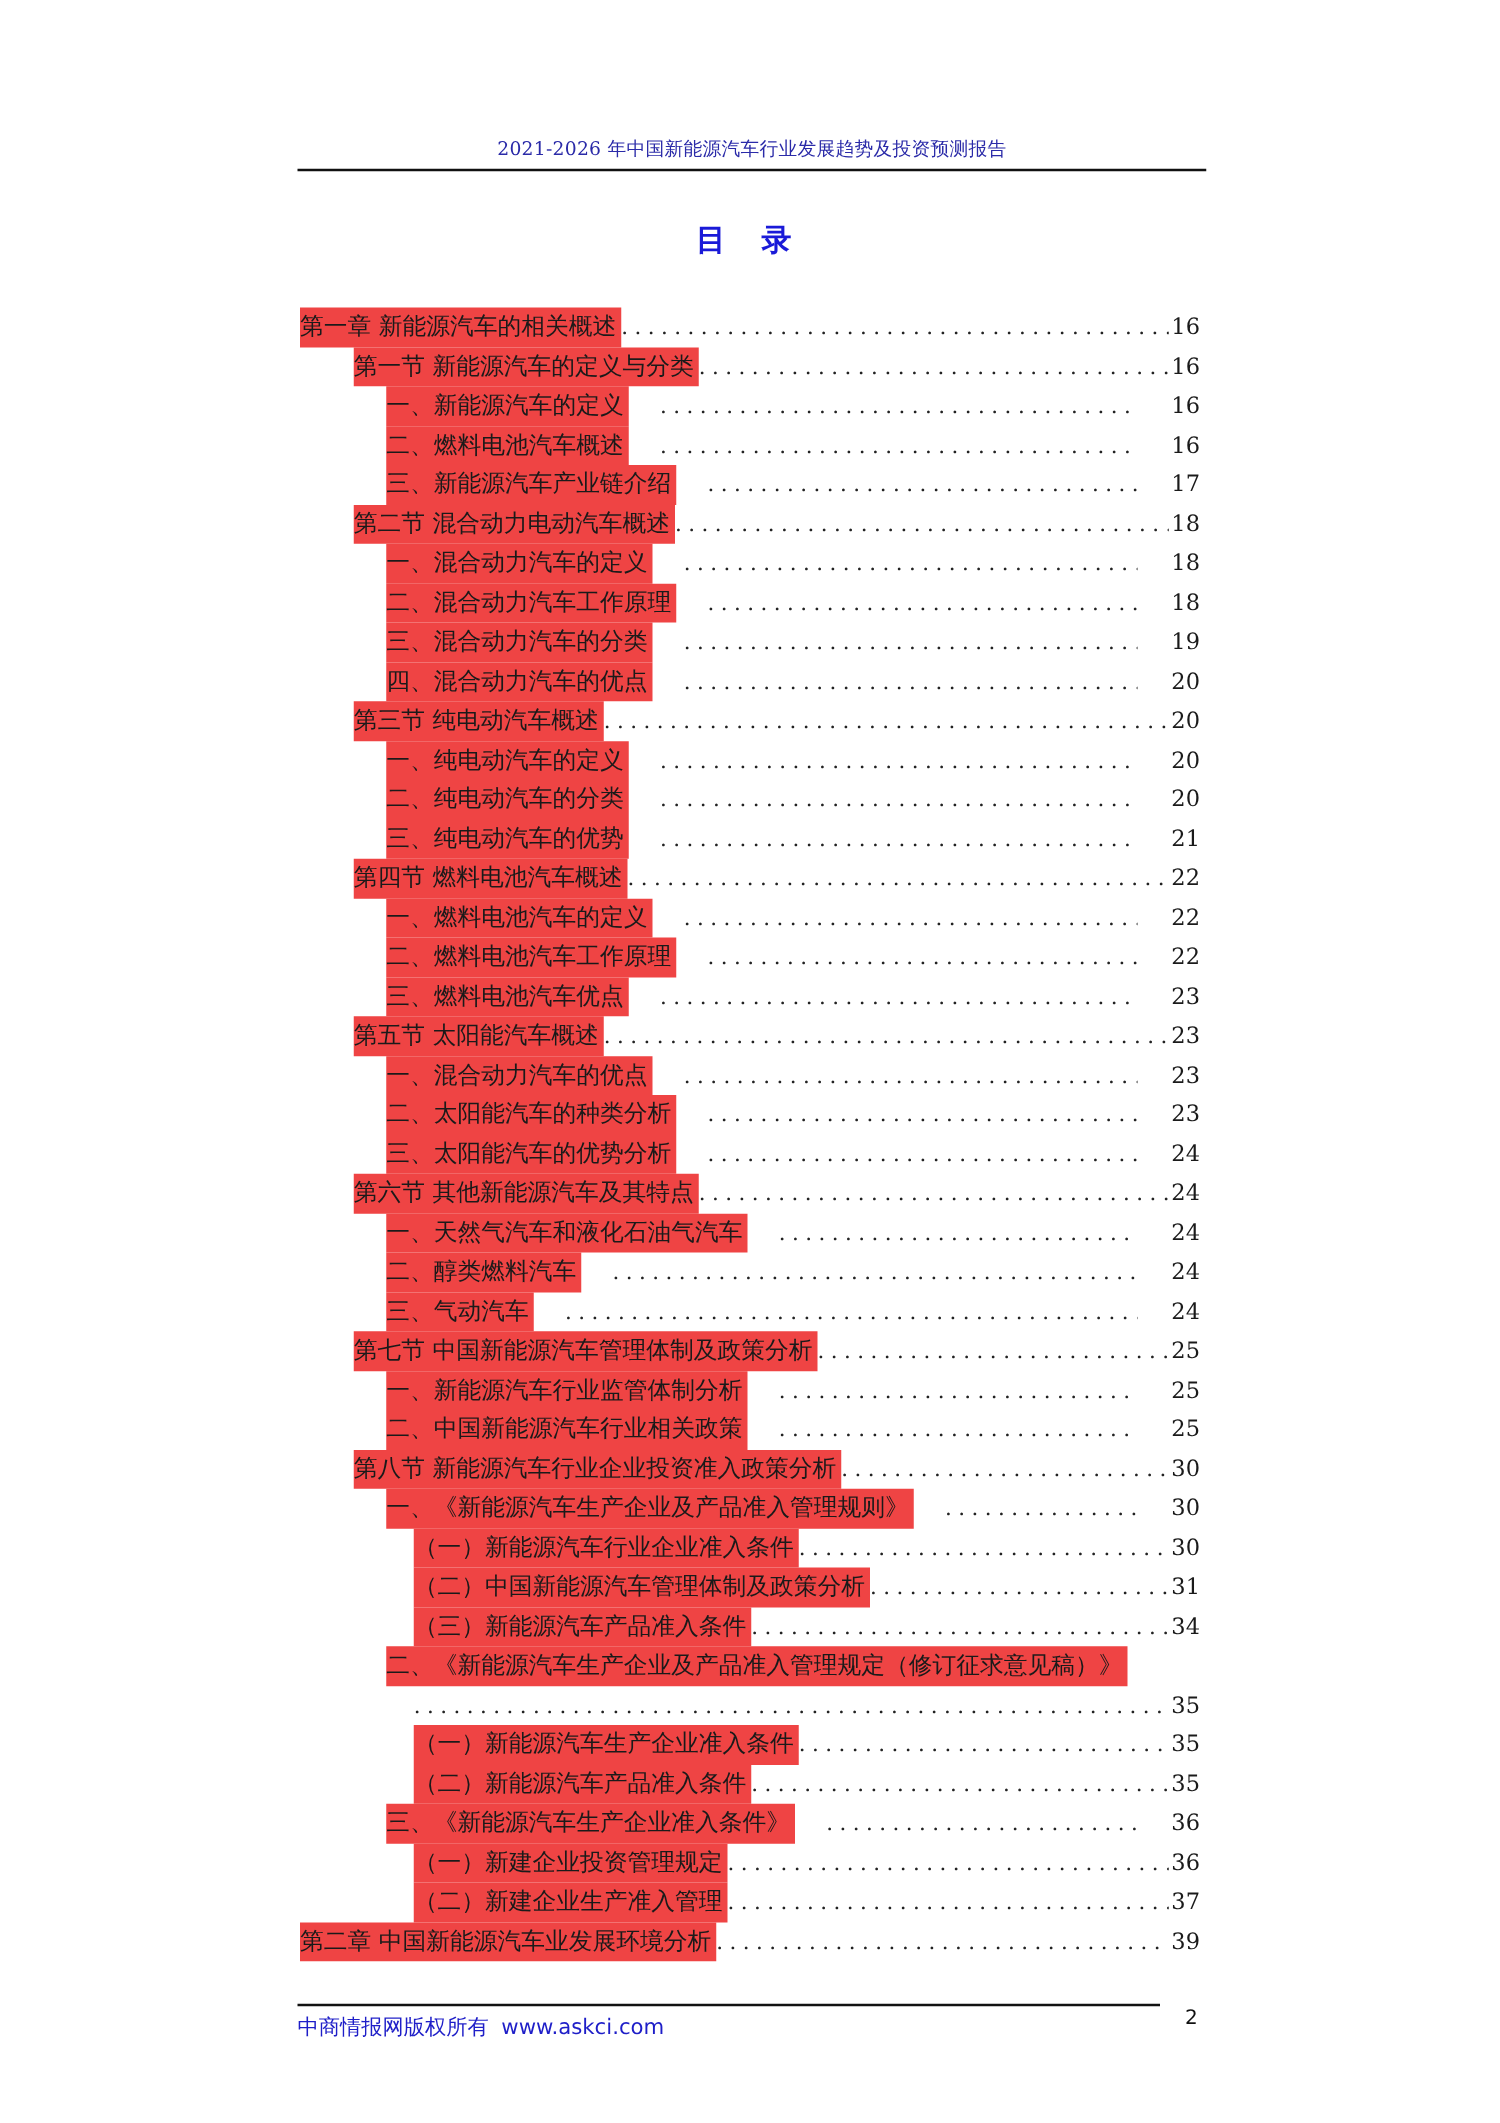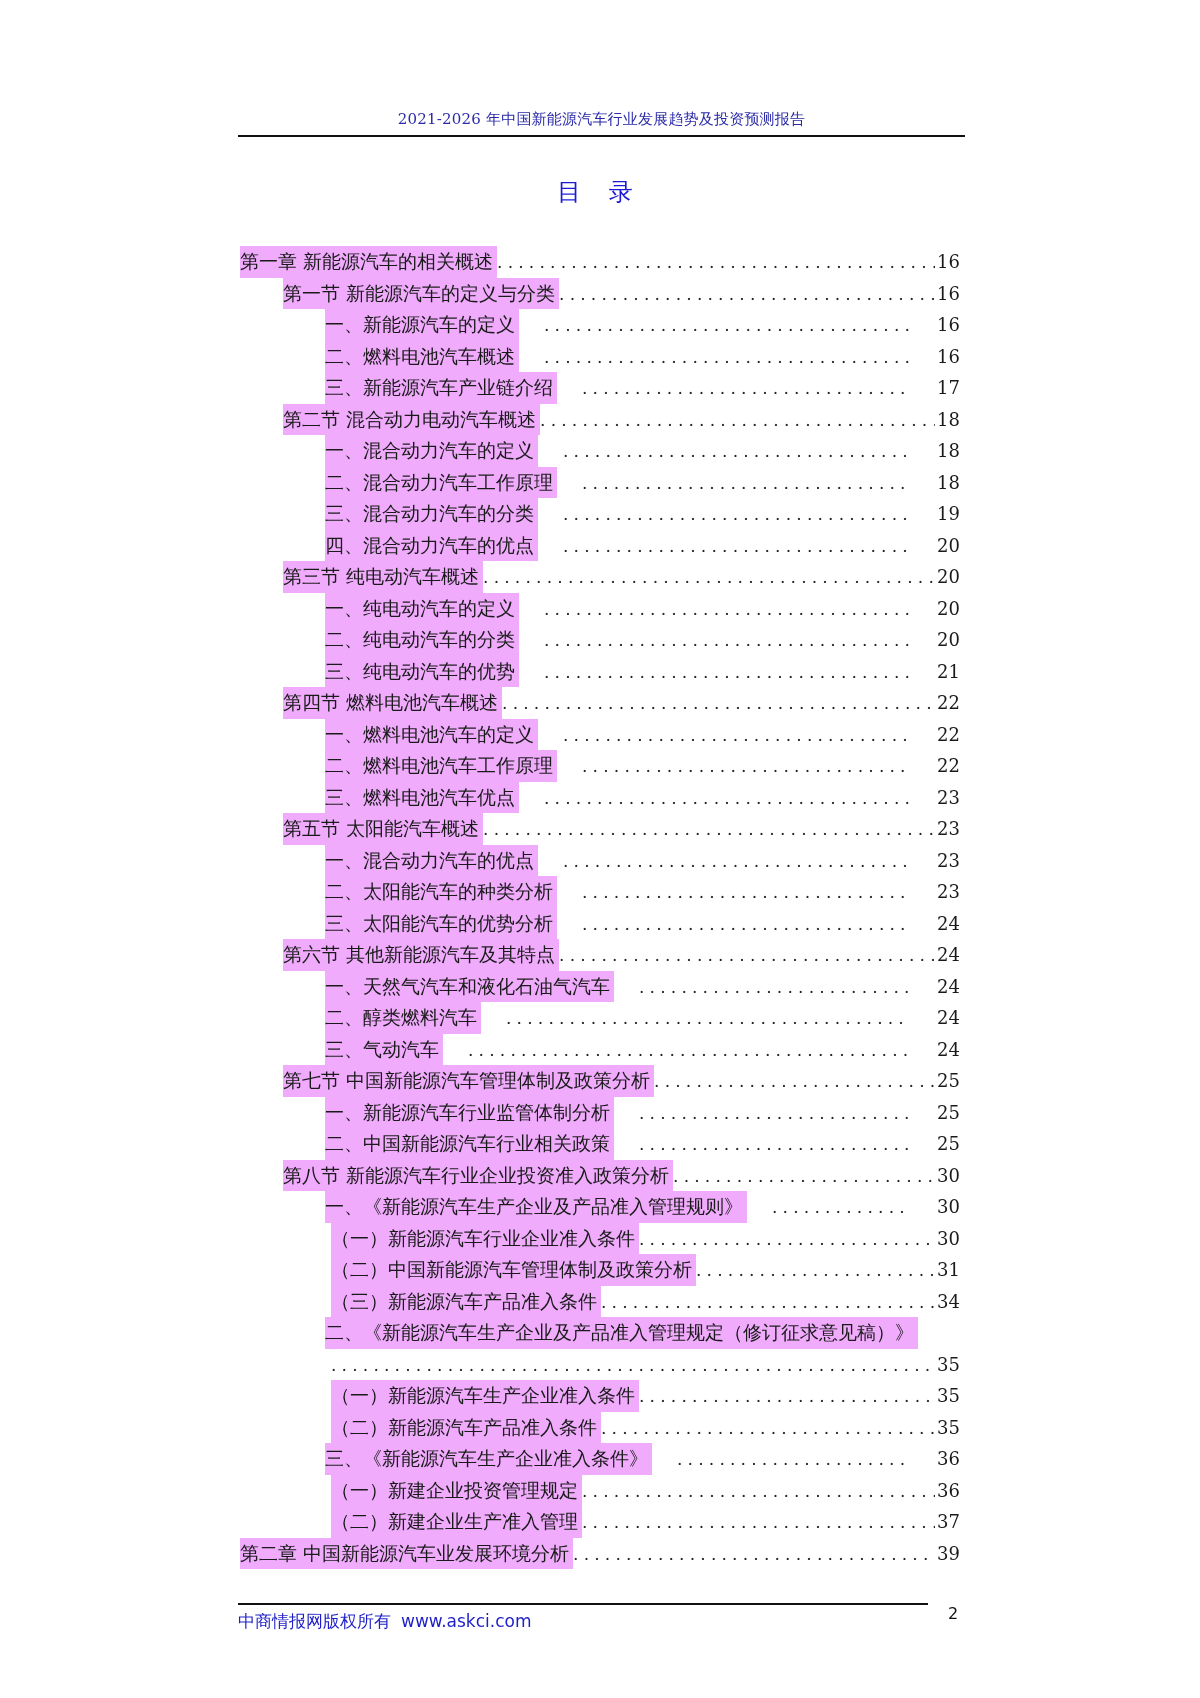--- a/index.html
+++ b/index.html
@@ -5,34 +5,34 @@
   html, body { margin: 0; padding: 0; background: #ffffff; }
   body { width: 1200px; height: 1698px; position: relative; overflow: hidden;
          font-family: "DejaVu Serif", "Liberation Serif", serif; color: #1a1a1a; }
   .page { position: absolute; left: 0; top: 0; width: 1200px; height: 1698px; margin-top: 24px; }
 
   .header-text { position: absolute; left: 238px; width: 727px; top: 86px;
                  text-align: center; font-size: 15px; color: #2a2aa8; letter-spacing: 0.2px; }
   .header-rule { position: absolute; left: 238px; width: 727px; top: 111px; height: 2px; background: #111; }
 
   .toc-title { position: absolute; left: 0; width: 1200px; top: 152px; text-align: center;
-               font-family: "DejaVu Sans", "Liberation Sans", sans-serif; font-weight: normal;
+               font-family: "DejaVu Sans", "Liberation Sans", sans-serif; font-weight: bold;
                font-size: 24px; color: #1a1ad8; letter-spacing: 10px; }
 
   .toc { position: absolute; left: 0; top: 222px; width: 1200px; }
   .toc-row { position: relative; height: 31.5px; line-height: 31.5px; font-size: 19px; white-space: nowrap; }
   .toc-row .inner { position: absolute; right: 240px; display: flex; align-items: baseline; }
-  .toc-row .label { flex: 0 0 auto; padding-right: 4px; background: #f0abfc; }
+  .toc-row .label { flex: 0 0 auto; padding-right: 4px; background: #ef4444; }
   .toc-row .leader { flex: 1 1 auto; overflow: hidden; letter-spacing: 5.2px; color: #222; font-size: 17px; }
   .toc-row .leader::before { content: "................................................................................................................................................"; }
   .toc-row .page-num { flex: 0 0 auto; padding-left: 2px; font-size: 18px; }
 
   .lvl-0 .inner { left: 240px; }
   .lvl-1 .inner { left: 283px; }
-  .lvl-2 .inner { left: 325px; gap: 25px; }
+  .lvl-2 .inner { left: 309px; gap: 25px; }
   .lvl-3 .inner { left: 331px; }
   .lvl-cont .inner { left: 331px; }
 
   .footer-rule { position: absolute; left: 238px; width: 690px; top: 1579px; height: 2px; background: #111; }
   .footer-text { position: absolute; left: 238px; width: 690px; top: 1586px; text-align: left;
                  font-family: "DejaVu Sans", "Liberation Sans", sans-serif; font-size: 17px; color: #1e1ec8; }
   .footer-text .url { margin-left: 10px; }
   .footer-page { position: absolute; left: 948px; top: 1580px; font-family: "DejaVu Sans", "Liberation Sans", sans-serif;
                  font-size: 16px; color: #111; }
 </style>

